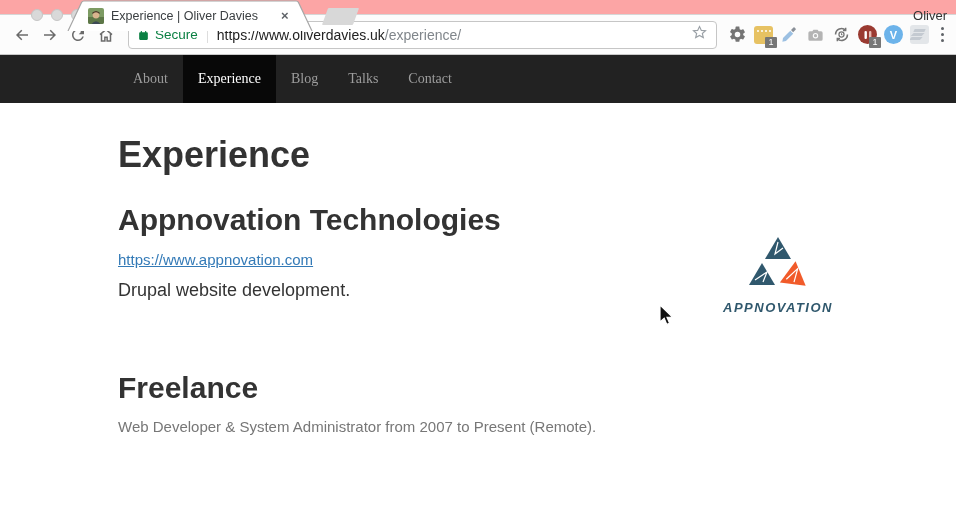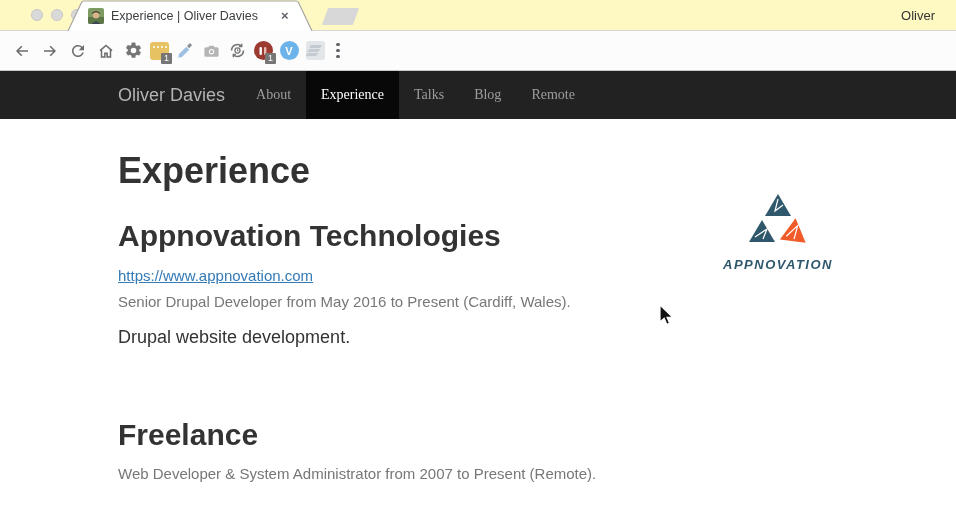--- a/index.html
+++ b/index.html
@@ -1,30 +1,30 @@
 <!DOCTYPE html>
 <html><head>
 <meta charset="utf-8">
 <style>
   * { box-sizing: border-box; margin: 0; padding: 0; }
   html,body { background:#e9e9e9; }
   body { font-family: "Liberation Sans", "DejaVu Sans", sans-serif; }
   .screen { position:relative; width:956px; height:523px; background:#fff; overflow:hidden; margin:0 auto; }
 
   
-  .tabstrip { position:relative; height:31px; background:#fef9c3; border-bottom:1px solid #d6d6d6; }
+  .tabstrip { position:relative; height:15px; background:#fca5a5; border-bottom:1px solid #d6d6d6; }
   .traffic { position:absolute; top:9px; left:31px; display:flex; gap:8px; }
   .traffic span { width:12px; height:12px; border-radius:50%; background:#d9d9d9; border:1px solid #c6c6c6; }
   .tab-shape { position:absolute; left:66px; top:0; z-index:2; }
   .tab-inner { position:absolute; left:66px; top:0; width:250px; height:31px; z-index:3; display:flex; align-items:center; }
   .favicon { margin-left:22px; width:16px; height:16px; border-radius:2px; overflow:hidden; flex:none; }
   .tab-title { margin-left:7px; font-size:12.5px; color:#3c4043; white-space:nowrap; overflow:hidden; width:166px; }
   .tab-close { margin-left:4px; font-size:13px; font-weight:bold; color:#5f6368; cursor:default; line-height:1; }
   .newtab-btn { position:absolute; left:325px; top:8px; width:31px; height:17px; background:#d8d8d8; transform:skewX(-20deg); border-radius:1px; }
-  .profile-name { position:absolute; right:21px; top:8px; font-size:13px; color:#333; }
+  .profile-name { position:absolute; right:9px; top:8px; font-size:13px; color:#333; }
 
   
   .toolbar { height:40px; background:#fcfcfc; display:flex; align-items:center; padding:0 8px; border-bottom:1px solid #c9c9c9; }
   .nav-btn { width:24px; height:24px; margin:0 2px; display:flex; align-items:center; justify-content:center; flex:none; }
   .nav-btn svg { display:block; }
   .omnibox { flex:1; height:28px; margin:0 8px 0 8px; background:#fff; border:1px solid #c6c6c6; border-radius:4px; display:flex; align-items:center; padding:0 8px; min-width:0; }
   .secure-chip { display:flex; align-items:center; gap:5px; flex:none; }
   .secure-label { color:#0b8043; font-size:13.5px; }
   .omni-divider { width:1px; height:16px; background:#ddd; margin:0 9px; flex:none; }
   .url { font-size:14px; white-space:nowrap; overflow:hidden; flex:1; min-width:0; }
@@ -52,21 +52,21 @@
 
   
   .content { width:720px; margin-left:118px; color:#333; }
   .content h1 { font-size:36px; font-weight:bold; color:#333; margin-top:31px; line-height:1.15; }
   .content h2 { font-size:30px; font-weight:bold; color:#333; margin-top:28px; margin-bottom:13px; line-height:1.15; }
   .content .sect2 h2 { margin-top:56px; }
   .link-line { margin-bottom:8px; }
   .link-line a { color:#337ab7; font-size:15px; }
   .muted { color:#777; font-size:15px; margin-bottom:14px; }
   .content p { font-size:18px; margin-bottom:12px; line-height:1.45; }
-  .sect-flex { display:flex; align-items:flex-start; }
+  .sect-flex { display:flex; align-items:flex-end; }
   .sect-left { flex:1; min-width:0; }
   .company-logo { width:120px; flex:none; margin-top:2px; text-align:center;font-style:italic; }
   .logo-word { font-size:13px; font-weight:bold; letter-spacing:1.5px; color:#30586d; margin-top:2px; }
 
   .cursor { position:absolute; left:656px; top:303px; z-index:9; }
 </style>
 </head>
 <body>
 
 <div class="screen">
@@ -113,20 +113,35 @@
           <path d="M17.65 6.35A7.95 7.95 0 0 0 12 4c-4.42 0-7.99 3.58-7.99 8s3.57 8 7.99 8c3.73 0 6.84-2.55 7.73-6h-2.08a5.99 5.99 0 0 1-5.65 4c-3.31 0-6-2.69-6-6s2.69-6 6-6c1.66 0 3.14.69 4.22 1.78L13 11h7V4l-2.35 2.35z"></path>
         </svg>
     </div>
     <div class="nav-btn">
       <svg width="18" height="18" viewBox="0 0 24 24" fill="none" stroke="#6b6b6b" stroke-width="2">
           <path d="M4 11.5 12 4.5l8 7"></path>
           <path d="M6 10.5V20h4.5v-5h3v5H18v-9.5"></path>
         </svg>
     </div>
 
+    <div class="omnibox">
+      <span class="secure-chip">
+        <svg width="13" height="13" viewBox="0 0 24 24" fill="#0b8043">
+            <path d="M18 8h-1V6a5 5 0 0 0-10 0v2H6c-1.1 0-2 .9-2 2v10c0 1.1.9 2 2 2h12c1.1 0 2-.9 2-2V10c0-1.1-.9-2-2-2zM9 6a3 3 0 0 1 6 0v2H9V6z"></path>
+          </svg>
+        <span class="secure-label">Secure</span>
+      </span>
+      <span class="omni-divider"></span>
+      <span class="url"><span class="origin">https://www.oliverdavies.uk</span><span class="path">/experience/</span></span>
+      <span class="star-btn">
+        <svg width="17" height="17" viewBox="0 0 24 24" fill="none" stroke="#9aa0a6" stroke-width="1.6">
+            <path d="M12 3.6 14.6 9l5.9.5-4.5 3.9 1.4 5.8L12 16.1 6.6 19.2 8 13.4 3.5 9.5 9.4 9z"></path>
+          </svg>
+      </span>
+    </div>
 
     <div class="ext-row">
       <div class="ext-btn">
         <svg width="19" height="19" viewBox="0 0 24 24" fill="#757575">
             <path d="M19.14 12.94c.04-.3.06-.61.06-.94s-.02-.64-.06-.94l2.03-1.58a.5.5 0 0 0 .12-.64l-1.92-3.32a.5.5 0 0 0-.61-.22l-2.39.96c-.5-.38-1.03-.7-1.62-.94l-.36-2.54A.5.5 0 0 0 13.9 2h-3.8a.5.5 0 0 0-.49.42l-.36 2.54c-.59.24-1.13.56-1.62.94l-2.39-.96a.5.5 0 0 0-.61.22L2.71 8.48a.5.5 0 0 0 .12.64l2.03 1.58c-.04.3-.06.61-.06.94s.02.64.06.94l-2.03 1.58a.5.5 0 0 0-.12.64l1.92 3.32c.13.23.4.32.61.22l2.39-.96c.5.38 1.03.7 1.62.94l.36 2.54c.04.24.25.42.49.42h3.8c.24 0 .45-.18.49-.42l.36-2.54c.59-.24 1.13-.56 1.62-.94l2.39.96c.21.1.48.01.61-.22l1.92-3.32a.5.5 0 0 0-.12-.64l-2.03-1.58zM12 15.5A3.5 3.5 0 1 1 12 8.5a3.5 3.5 0 0 1 0 7z"></path>
           </svg>
       </div>
       <div class="ext-btn">
         <span class="notes-sq">
             <i></i>
@@ -176,37 +191,35 @@
       <div class="menu-dots">
         <span></span>
           <span></span>
           <span></span>
       </div>
     </div>
   </div>
 
   <div class="site-nav">
     <div class="site-nav-inner">
-      <span class="brand">Oliver Davies</span>
       <span class="nav-link">About</span>
       <span class="nav-link active">Experience</span>
+      <span class="nav-link">Blog</span>
       <span class="nav-link">Talks</span>
-      <span class="nav-link">Blog</span>
-      <span class="nav-link">Remote</span>
+      <span class="nav-link">Contact</span>
     </div>
   </div>
 
   <div class="content">
     <h1>Experience</h1>
 
     <div class="sect-flex">
       <div class="sect-left">
         <h2>Appnovation Technologies</h2>
         <div class="link-line"><a href="#">https://www.appnovation.com</a></div>
-        <div class="muted">Senior Drupal Developer from May 2016 to Present (Cardiff, Wales).</div>
         <p>Drupal website development.</p>
       </div>
       <div class="company-logo">
         <svg width="66" height="58" viewBox="0 0 66 58">
           <polygon points="33,1 46,23 20,23" fill="#30586d"></polygon>
           <polyline points="33,6 30,18 38,12" fill="none" stroke="#fff" stroke-width="1.2"></polyline>
           <polygon points="17,27 30,49 4,49" fill="#30586d"></polygon>
           <polyline points="10,44 22,36 18,46" fill="none" stroke="#fff" stroke-width="1.2"></polyline>
           <g transform="rotate(7 48 38)">
             <polygon points="49,25 62,48 36,48" fill="#f15b2a"></polygon>

